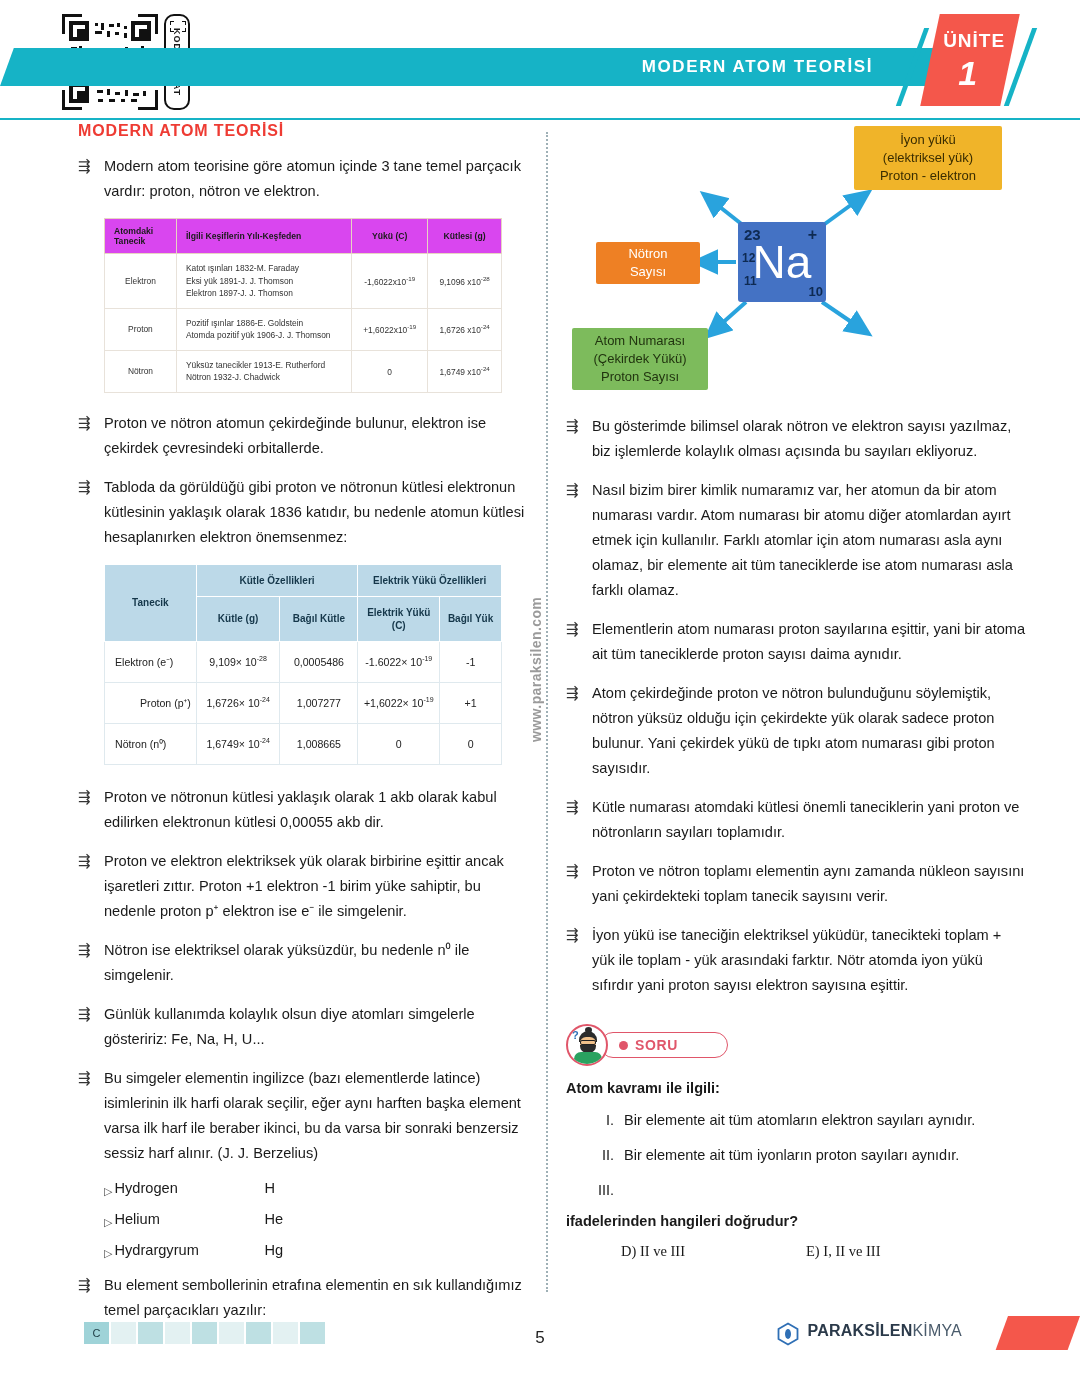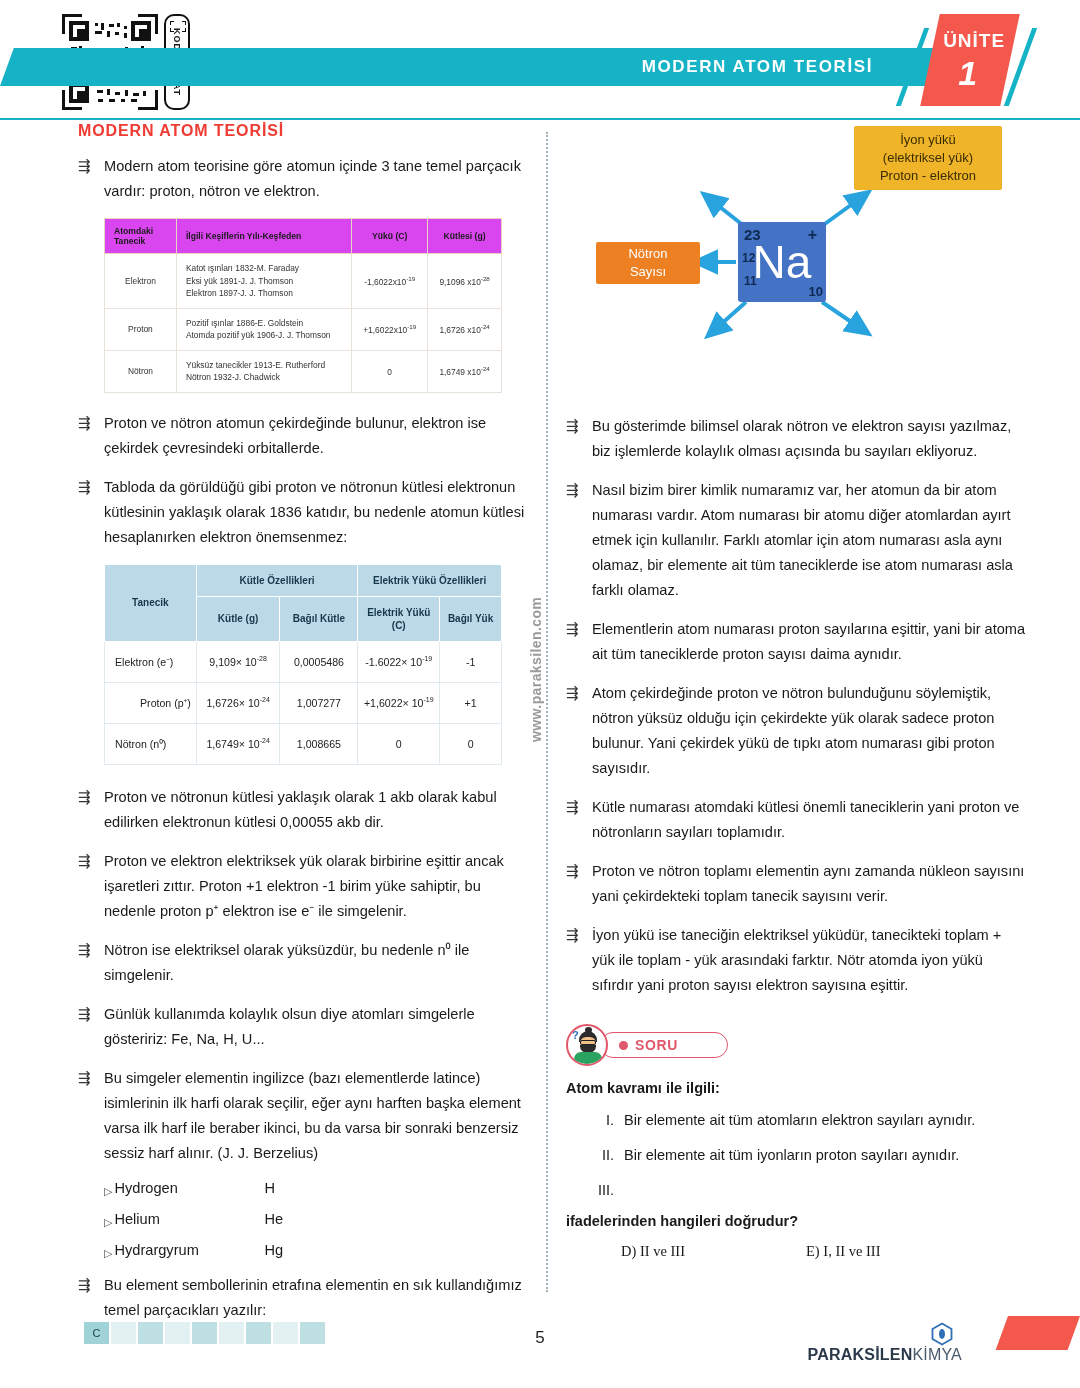--- a/index.html
+++ b/index.html
@@ -202,21 +202,21 @@
   .prog { position:absolute; left:84px; top:1322px; display:flex; }
   .prog .cell { width:25px; height:22px; margin-right:2px; }
   .prog .cell.c0 { background:#9fd3d8; display:flex; align-items:center; justify-content:center;
                    font-size:11px; color:#23424a; }
   .prog .cell.lite { background:#e3f1f2; }
   .prog .cell.mid  { background:#bee0e3; }
   .page-num {
     position:absolute; left:0; top:1328px; width:1080px; text-align:center;
     font-size:17px; color:#222;
   }
-  .brand { position:absolute; right:118px; top:1322px; display:flex; align-items:flex-end;flex-direction:column; }
+  .brand { position:absolute; right:118px; top:1322px; display:flex; align-items:flex-start; }
   .brand-mark { width:24px; height:24px; margin-right:8px; position:relative; }
   .brand-text { font-size:16px; font-weight:700; color:#2b3a4a; letter-spacing:0.2px; }
   .brand-text .lite { font-weight:400; color:#4a5b6b; }
   .footer-wedge {
     position:absolute; right:0; top:1316px; width:72px; height:34px;
     background:#f4574b; transform: skewX(-20deg); transform-origin:right top;
   }
 </style>
 </head>
 <body>
@@ -473,20 +473,25 @@
           <span style="white-space:pre-line">İyon yükü
 (elektriksel yük)
 Proton - elektron</span>
         </div>
 
         <div class="dbox orange" style="left:30px; top:120px; width:104px; height:42px;">
           <span style="white-space:pre-line">Nötron
 Sayısı</span>
         </div>
 
+        <div class="dbox green" style="left:6px; top:206px; width:136px; height:62px;">
+          <span style="white-space:pre-line">Atom Numarası
+(Çekirdek Yükü)
+Proton Sayısı</span>
+        </div>
 
 
         <div class="na-tile">
           <span class="na-sym">Na</span>
           <span class="na-n na-mass">23</span>
           <span class="na-n na-neutron">12</span>
           <span class="na-n na-atomic">11</span>
           <span class="na-n na-charge">+</span>
           <span class="na-n na-elec">10</span>
         </div>

